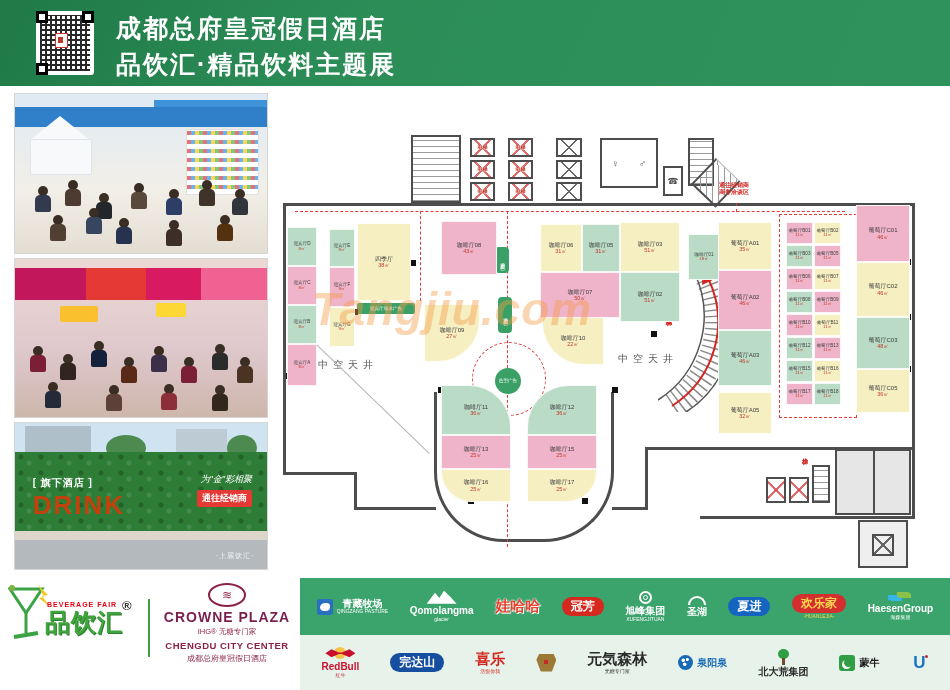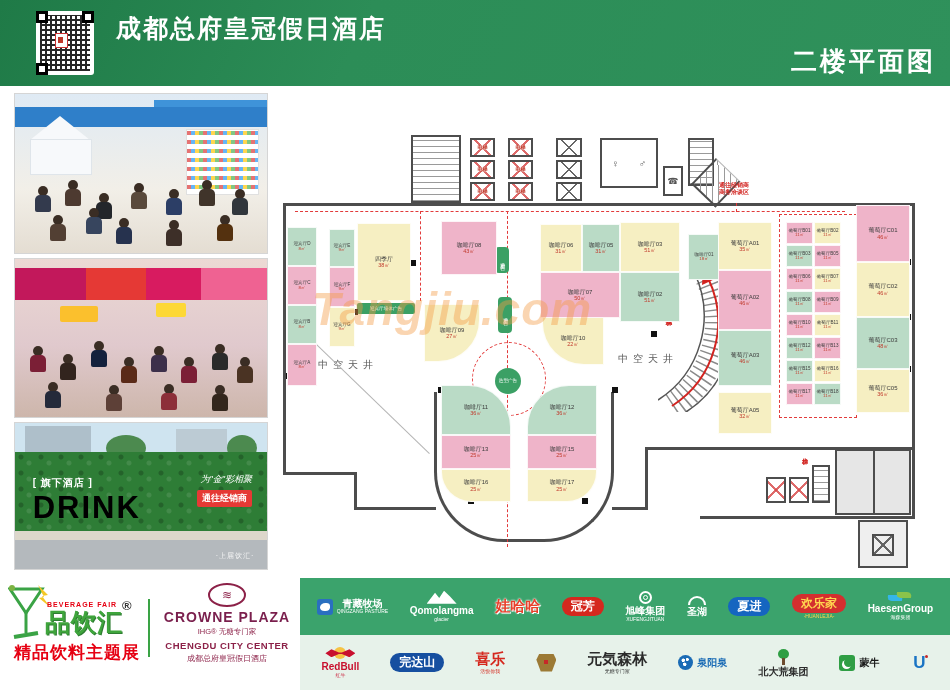--- a/index.html
+++ b/index.html
@@ -46,21 +46,21 @@
   .p3-bldg{position:absolute;left:4%;top:2%;width:26%;height:18%;background:#aebfca;}
   .p3-bldg2{position:absolute;left:64%;top:4%;width:20%;height:16%;background:#bccbd4;}
   .p3-tree{position:absolute;top:8%;width:40px;height:26px;border-radius:50%;background:#4c8a4f;}
   .p3-hedge{position:absolute;left:0;top:20%;width:100%;height:62%;background:
       radial-gradient(circle at 6px 5px, rgba(0,0,0,.22) 2px, transparent 3px),
       radial-gradient(circle at 14px 11px, rgba(255,255,255,.10) 2px, transparent 3px),#2e7d36;
       background-size:20px 16px;}
   .p3-ground{position:absolute;left:0;top:80%;width:100%;height:20%;background:#b4b9bd;}
   .p3-table{position:absolute;left:0;top:74%;width:100%;height:7%;background:#ddd7cb;}
   .p3-tag{position:absolute;left:7%;top:36%;color:#fff;font-size:10px;font-weight:bold;letter-spacing:1px;}
-  .p3-drink{position:absolute;left:7%;top:46%;color:#000000;font-size:31px;font-weight:900;letter-spacing:2px;text-align:center;}
+  .p3-drink{position:absolute;left:7%;top:46%;color:#c2410c;font-size:26px;font-weight:900;letter-spacing:2px;text-align:center;}
   .p3-slogan{position:absolute;right:6%;top:34%;color:#fff;font-size:9px;font-style:italic;}
   .p3-banner{position:absolute;right:6%;top:46%;background:#e53935;color:#fff;font-size:9px;font-weight:bold;padding:2px 5px;border-radius:2px;}
   .p3-foot{position:absolute;right:5%;top:88%;color:rgba(255,255,255,.85);font-size:7px;letter-spacing:1px;}
   
   #plan-layer{position:absolute;inset:0;}
   .w{position:absolute;background:#4d4d4d;}
   .wh{height:3px;}.wv{width:3px;}
   .room{position:absolute;box-sizing:border-box;border:1px solid rgba(255,255,255,.85);
         display:flex;flex-direction:column;align-items:center;justify-content:center;text-align:center;overflow:hidden;}
   .c-pink{background:#efb4c9;}.c-green{background:#badbc6;}.c-yellow{background:#f6efc2;}
@@ -162,22 +162,22 @@
   <div class="header">
     <div class="qr">
       <div class="qr-inner"></div>
       <div class="qr-eye tl"></div>
       <div class="qr-eye tr"></div>
       <div class="qr-eye bl"></div>
       <div class="qr-red"></div>
     </div>
     <div class="h-titles">
       <div class="h-line1">成都总府皇冠假日酒店</div>
-    </div>
-    <div class="h-floor">二楼平面图</div>
+      <div class="h-line2">品饮汇·精品饮料主题展</div>
+    </div>
   </div>
 
   <div class="photo" id="photo1">
     <div class="p1-band2"></div>
     <div class="p1-band"></div>
     <div class="p1-gable"></div>
     <div class="p1-house"></div>
     <div class="p1-shelf"></div>
   <div class="fig" style="left: 8%; top: 58%;">
         <span class="hd"></span>
@@ -605,21 +605,20 @@
     <svg style="position:absolute;left:8px;top:12px" width="44" height="60" viewBox="0 0 44 60">
       <polygon points="2,4 34,4 18,28" fill="none" stroke="#3aa345" stroke-width="3"></polygon>
       <line x1="18" y1="28" x2="18" y2="48" stroke="#3aa345" stroke-width="3"></line>
       <line x1="6" y1="52" x2="30" y2="48" stroke="#3aa345" stroke-width="4"></line>
       <polygon points="30,0 40,10 34,11 42,22 31,13 36,12" fill="#f4c724"></polygon>
       <circle cx="4" cy="3" r="3" fill="#7cb342"></circle>
     </svg>
     <div class="f-fair">BEVERAGE FAIR</div>
     <div class="f-brand">品饮汇</div>
     <div class="f-reg">®</div>
-    <div class="f-sub">精品饮料主题展</div>
     <div class="f-div"></div>
     <div class="cp">
       <div class="cp-sym">≋</div>
       <div class="cp-name">CROWNE PLAZA</div>
       <div class="cp-grp">IHG® 无糖专门家</div>
       <div class="cp-cc">CHENGDU CITY CENTER</div>
       <div class="cp-cn">成都总府皇冠假日酒店</div>
     </div>
     <div class="strip strip1" id="strip1">
         <div class="sp">

